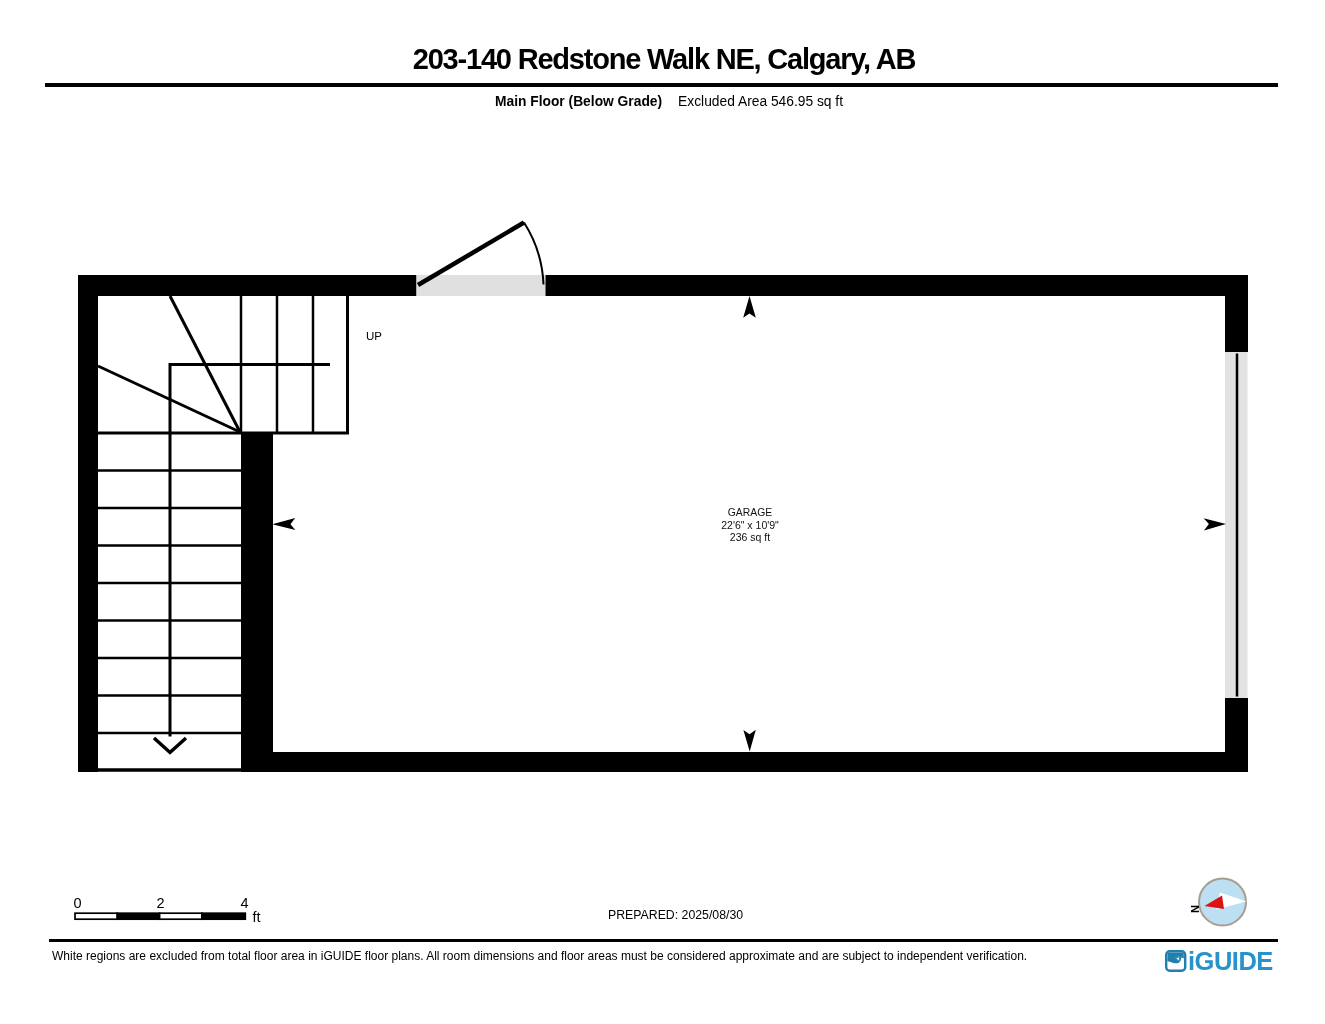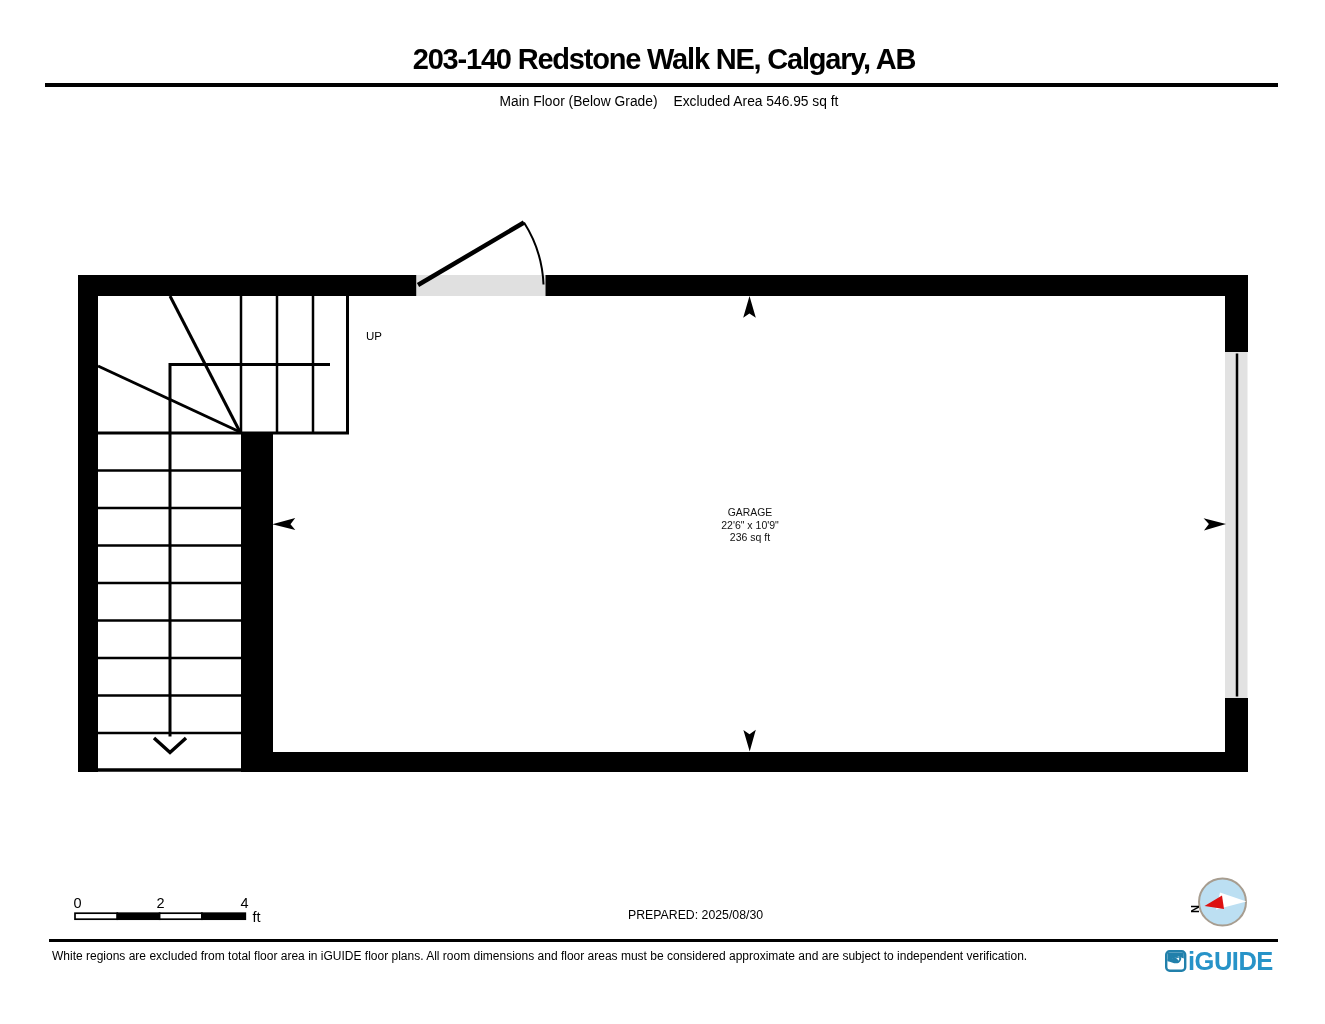--- a/index.html
+++ b/index.html
@@ -5,21 +5,21 @@
 html,body{margin:0;padding:0;width:1325px;height:1024px;background:#ffffff;font-family:"Liberation Sans",sans-serif;overflow:hidden;}
 .abs{position:absolute;}
 </style>
 </head>
 <body>
 
 <div class="abs" style="left:0;top:43px;width:1328px;text-align:center;font-size:29px;font-weight:bold;letter-spacing:-1.2px;color:#000;">203-140 Redstone Walk NE, Calgary, AB</div>
 
 <div class="abs" style="left:45px;top:83px;width:1233px;height:4px;background:#000;"></div>
 
-<div class="abs" style="left:0;top:94px;width:1338px;text-align:center;font-size:13.8px;color:#000;"><span style="font-weight:normal;text-align:center;">Main Floor (Below Grade)</span><span style="display:inline-block;width:16px;"></span><span>Excluded Area 546.95 sq ft</span></div>
+<div class="abs" style="left:0;top:94px;width:1338px;text-align:center;font-size:13.8px;color:#000;"><span style="font-weight:bold;text-align:center;">Main Floor (Below Grade)</span><span style="display:inline-block;width:16px;"></span><span>Excluded Area 546.95 sq ft</span></div>
 
 <svg class="abs" style="left:0;top:0;" width="1325" height="1024" viewBox="0 0 1325 1024">
 
 <rect x="78" y="275" width="338.5" height="21" fill="#000"></rect>
 
 <rect x="416.5" y="275" width="129" height="21" fill="#e0e0e0"></rect>
 
 <line x1="418" y1="285" x2="524" y2="222.5" stroke="#000" stroke-width="4.5"></line>
 
 <path d="M 524 222.5 A 124 124 0 0 1 543.5 284.5" fill="none" stroke="#000" stroke-width="2"></path>
@@ -110,21 +110,21 @@
 
 <circle cx="1222.5" cy="902" r="23.5" fill="#bcdff2" stroke="#a79d90" stroke-width="2"></circle>
 
 <polygon points="1246.5,901.5 1220,892.5 1216,909.5" fill="#ffffff"></polygon>
 
 <polygon points="1204.5,906 1222,895.5 1224,909" fill="#dd1111"></polygon>
 
 <text x="0" y="0" transform="translate(1199,913) rotate(-90)" font-size="11" font-weight="bold" fill="#000" font-family="Liberation Sans, sans-serif">N</text>
 </svg>
 
-<div class="abs" style="left:628px;top:908px;font-size:12.3px;color:#000;">PREPARED: 2025/08/30</div>
+<div class="abs" style="left:608px;top:908px;font-size:12.3px;color:#000;">PREPARED: 2025/08/30</div>
 
 <div class="abs" style="left:49px;top:938.5px;width:1229px;height:3.5px;background:#000;"></div>
 
 <div class="abs" style="left:52px;top:949px;font-size:12px;color:#000;">White regions are excluded from total floor area in iGUIDE floor plans. All room dimensions and floor areas must be considered approximate and are subject to independent verification.</div>
 
 <svg class="abs" style="left:1163px;top:946px;" width="112" height="28" viewBox="0 0 112 28">
 
 <g>
 <rect x="3.2" y="5.2" width="19" height="19.6" rx="3.5" fill="none" stroke="#2180ab" stroke-width="2.4"></rect>
 <path d="M 4.5 6.5 L 20.8 6.5 L 20.8 12.5 L 15.5 10.5 L 4.5 14.5 Z" fill="#2180ab"></path>

